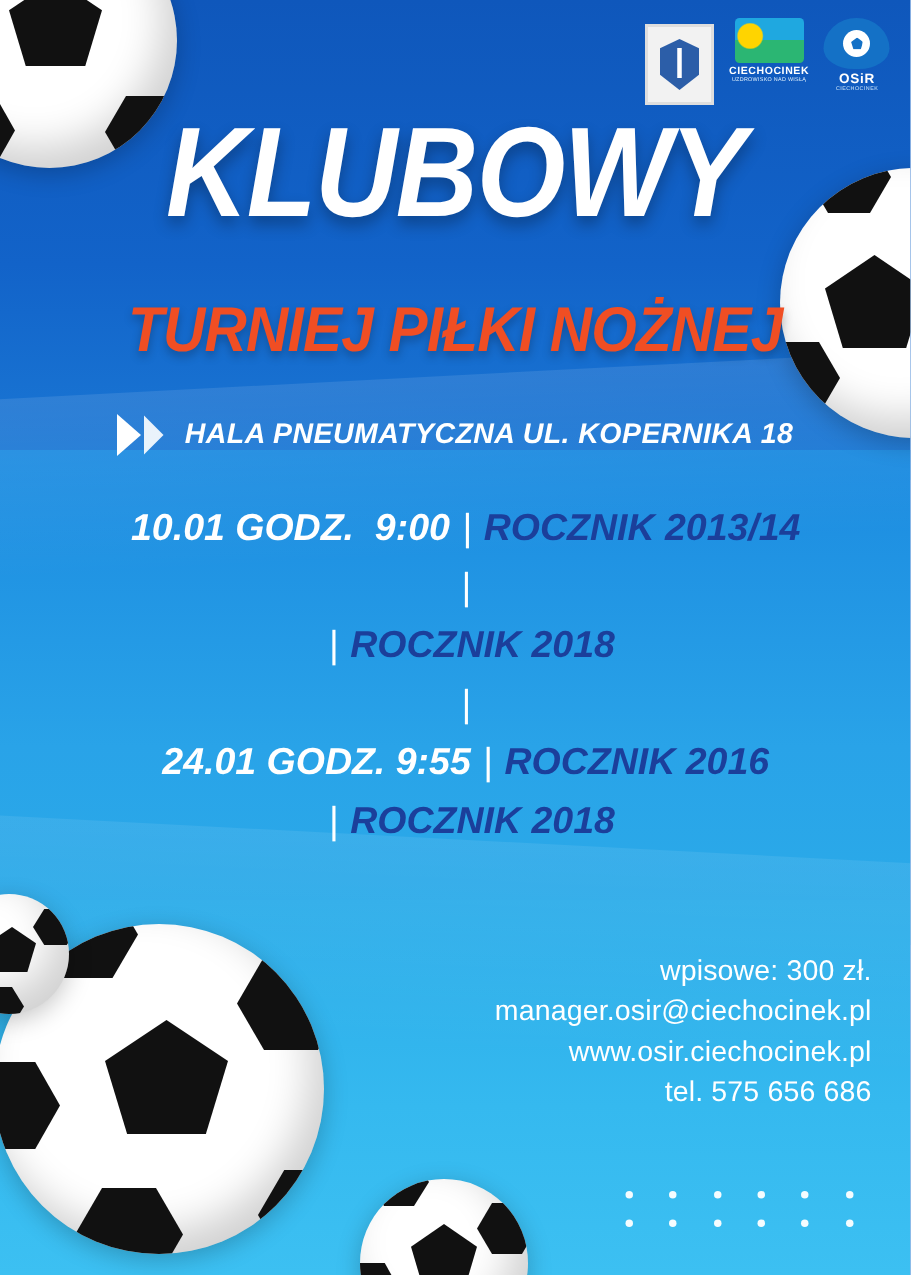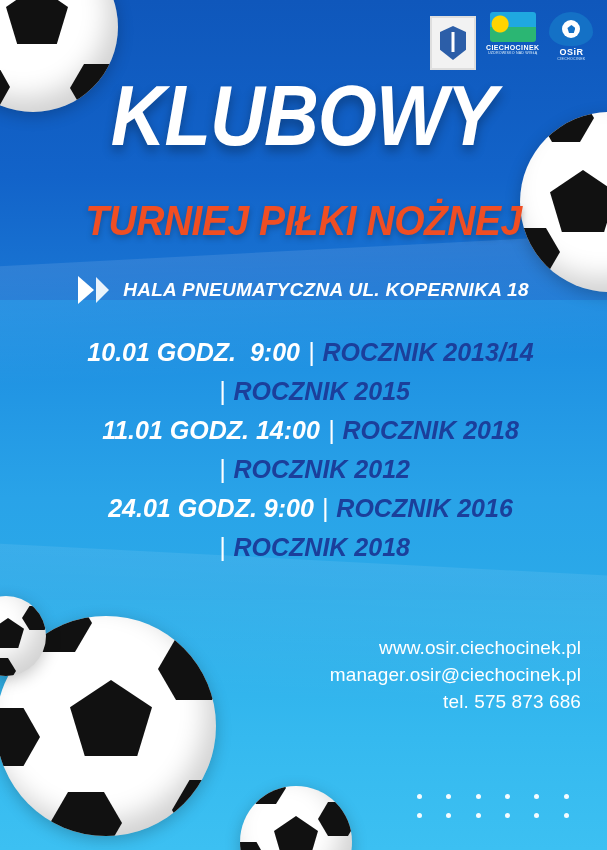--- a/index.html
+++ b/index.html
@@ -400,46 +400,44 @@
   </div>
 
   <div class="schedule">
     <div class="sched-row">
       <span class="sched-date">10.01 GODZ.  9:00</span>
       <span class="sched-sep">|</span>
       <span class="sched-cat">ROCZNIK 2013/14</span>
     </div>
     <div class="sched-row">
       <span class="sched-sep">|</span>
-      <span class="sched-cat">ROCZNIK 2015</span>
-    </div>
-    <div class="sched-row">
-      <span class="sched-date">11.01 GODZ. 14:00</span>
+    </div>
+    <div class="sched-row">
       <span class="sched-sep">|</span>
       <span class="sched-cat">ROCZNIK 2018</span>
     </div>
     <div class="sched-row">
       <span class="sched-sep">|</span>
-      <span class="sched-cat">ROCZNIK 2012</span>
-    </div>
-    <div class="sched-row">
-      <span class="sched-date">24.01 GODZ. 9:00</span>
+    </div>
+    <div class="sched-row">
+      <span class="sched-date">24.01 GODZ. 9:55</span>
       <span class="sched-sep">|</span>
       <span class="sched-cat">ROCZNIK 2016</span>
     </div>
     <div class="sched-row">
       <span class="sched-sep">|</span>
       <span class="sched-cat">ROCZNIK 2018</span>
     </div>
   </div>
 
   <div class="info">
+    <div class="info-line">wpisowe: 300 zł.</div>
+    <div class="info-line">manager.osir@ciechocinek.pl</div>
     <div class="info-line">www.osir.ciechocinek.pl</div>
-    <div class="info-line">manager.osir@ciechocinek.pl</div>
-    <div class="info-line">tel. 575 873 686</div>
+    <div class="info-line">tel. 575 656 686</div>
   </div>
 
   <div class="dots">
     <span class="dot"></span>
       <span class="dot"></span>
       <span class="dot"></span>
     <span class="dot"></span>
       <span class="dot"></span>
       <span class="dot"></span>
     <span class="dot"></span>

